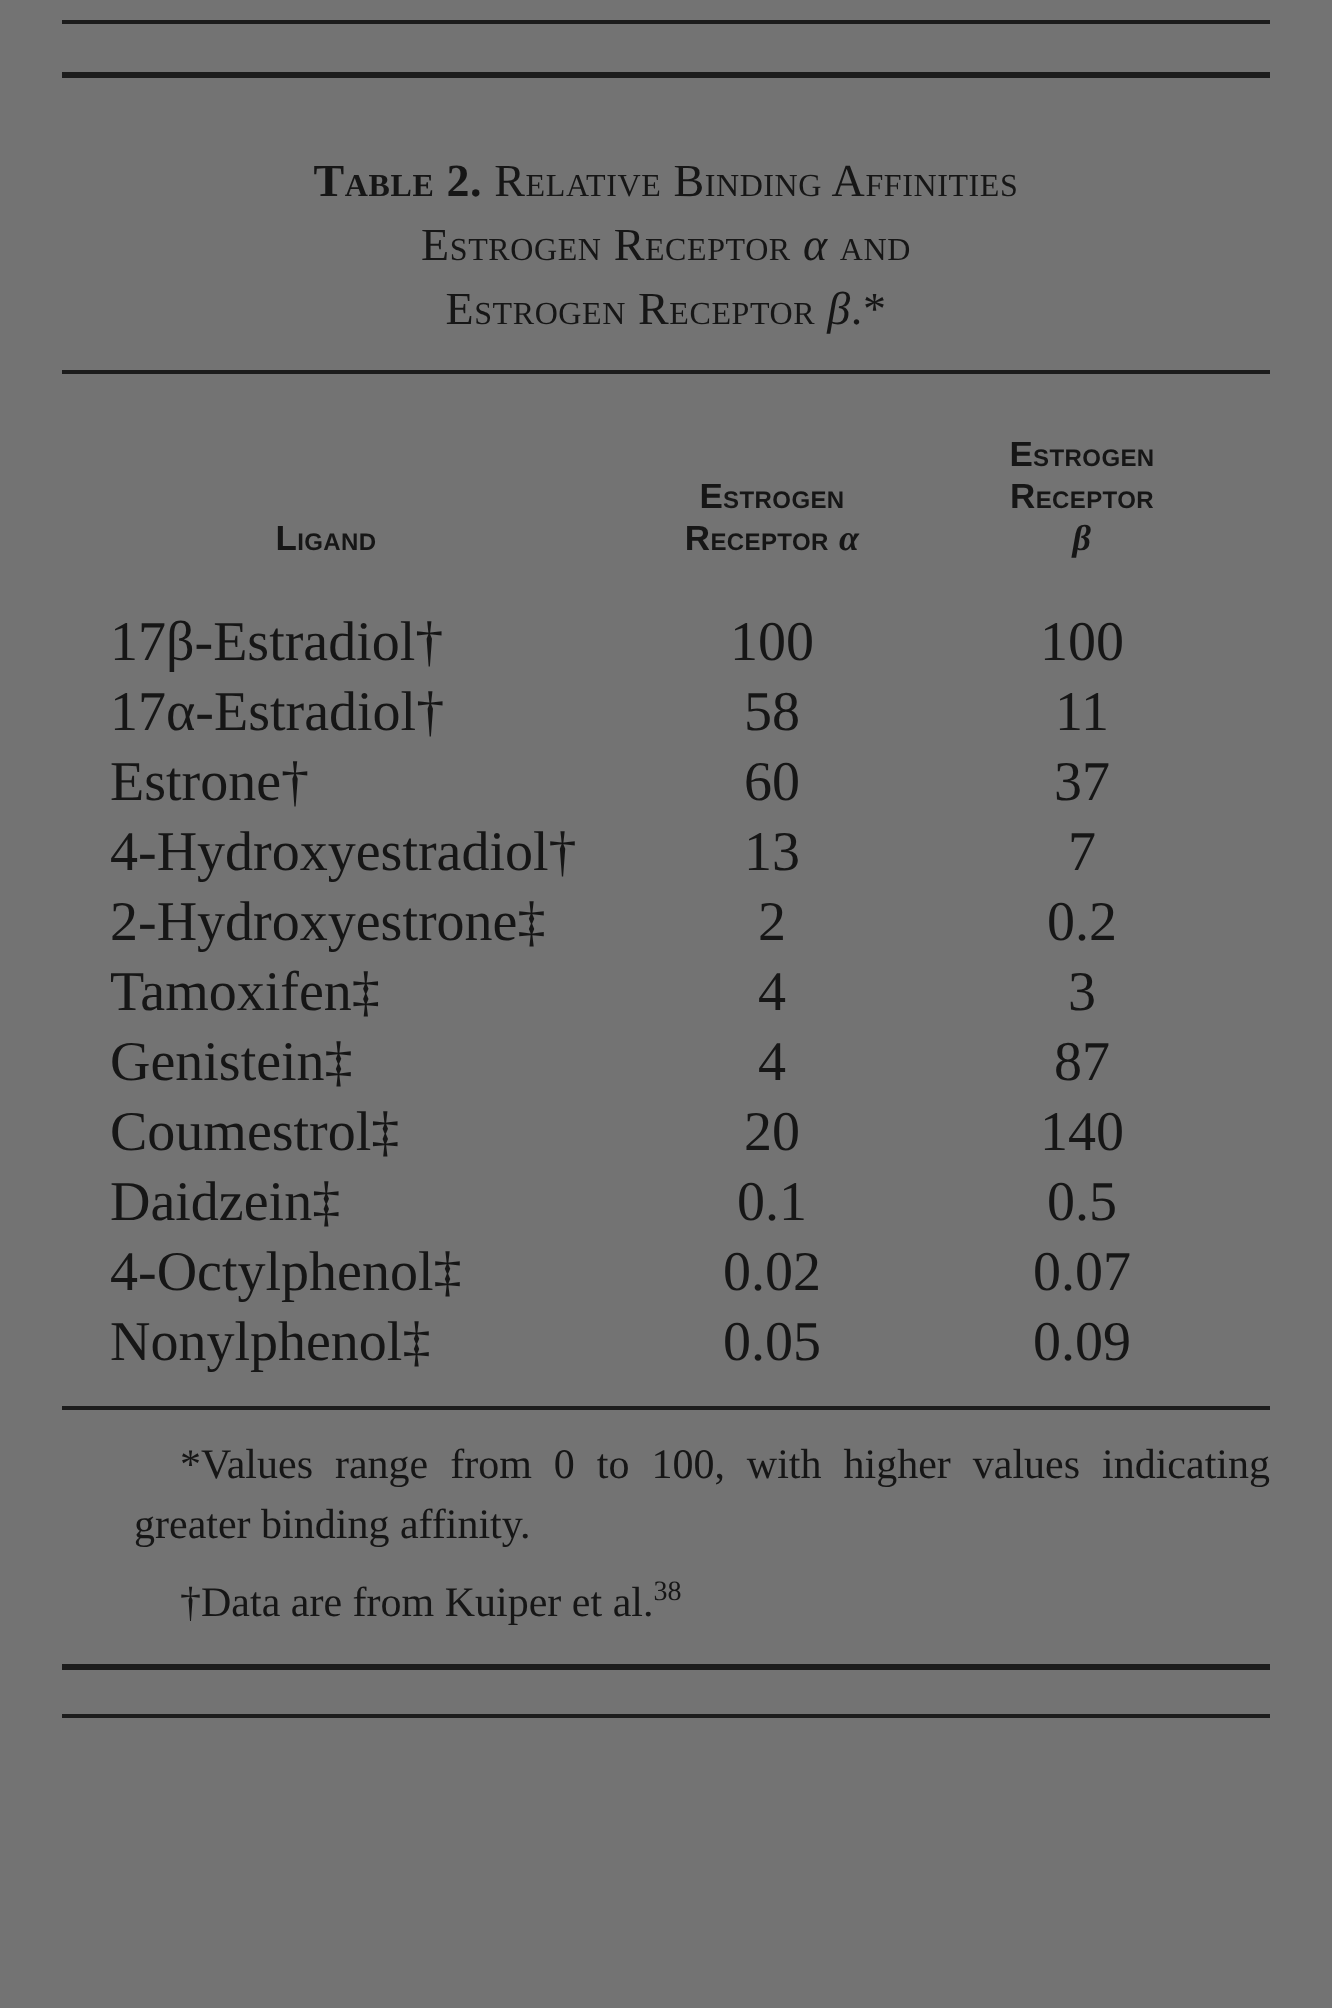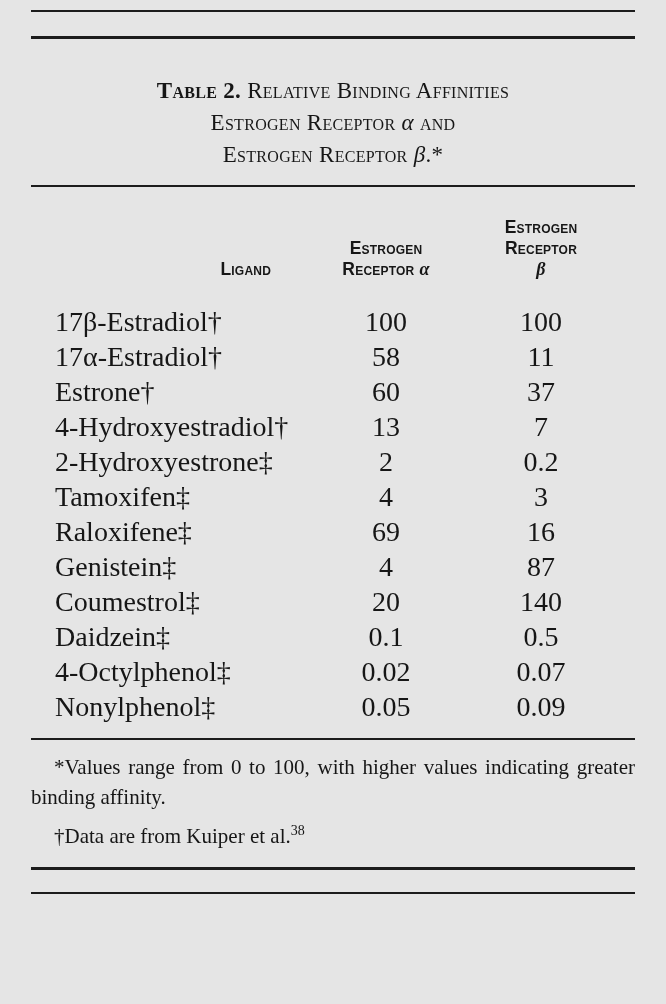--- a/index.html
+++ b/index.html
@@ -6,21 +6,21 @@
   html, body { background: #ffffff; }
   body {
     font-family: "Liberation Serif", serif;
     color: #161616;
     -webkit-font-smoothing: antialiased;
   }
   .page {
     position: relative;
     width: 666px;
     height: 1004px;
-    background: #e5e5e5;
+    background: #737373;
     padding: 10px 31px 0 31px;
     overflow: hidden;
   }
   .rule { width: 100%; background: #1c1c1c; }
   .rule.thin  { height: 2px; }
   .rule.thick { height: 3px; }
   .rule.top-gap    { margin-top: 24px; }
   .rule.after-title{ margin-top: 14px; height: 2px; }
   .rule.after-body { margin-top: 14px; height: 2px; }
   .rule.bottom-a   { margin-top: 16px; }
@@ -54,40 +54,41 @@
   th {
     font-family: "Liberation Sans", sans-serif;
     font-variant: small-caps;
     font-weight: bold;
     font-size: 17.5px;
     line-height: 21px;
     vertical-align: bottom;
     padding-bottom: 24px;
     letter-spacing: 0.2px;
   }
-  th.col-ligand { text-align: right; padding-left: 24px; }
+  th.col-ligand { text-align: center; padding-left: 24px; }
   th.col-val    { text-align: center; margin-top: 20px; }
   th .greek     { font-size: 18px; }
 
   td {
     font-size: 28px;
     line-height: 35px;
     white-space: nowrap;
   }
   td.ligand { text-align: left; padding-left: 24px; }
   td.val    { text-align: center; }
   td.val-beta { padding-right: 54px; }
   th.col-beta { padding-right: 54px; }
 
   .footnotes { margin-top: 12px; }
   .footnotes p {
     font-size: 21px;
     line-height: 30px;
     text-indent: 23px;
     margin-top: 9px;
+    margin-left: 36px;
   }
   .footnotes p.justified { text-align: justify; }
   .footnotes sup {
     font-size: 14px;
     vertical-align: super;
     line-height: 0;
   }
 </style>
 </head>
 <body>
@@ -158,25 +159,20 @@
       <td class="val">2</td>
       <td class="val val-beta">0.2</td>
     </tr>
 
     <tr>
       <td class="ligand">Tamoxifen‡</td>
       <td class="val">4</td>
       <td class="val val-beta">3</td>
     </tr>
 
-    <tr>
-      <td class="ligand">Raloxifene‡</td>
-      <td class="val">69</td>
-      <td class="val val-beta">16</td>
-    </tr>
 
     <tr>
       <td class="ligand">Genistein‡</td>
       <td class="val">4</td>
       <td class="val val-beta">87</td>
     </tr>
 
     <tr>
       <td class="ligand">Coumestrol‡</td>
       <td class="val">20</td>

